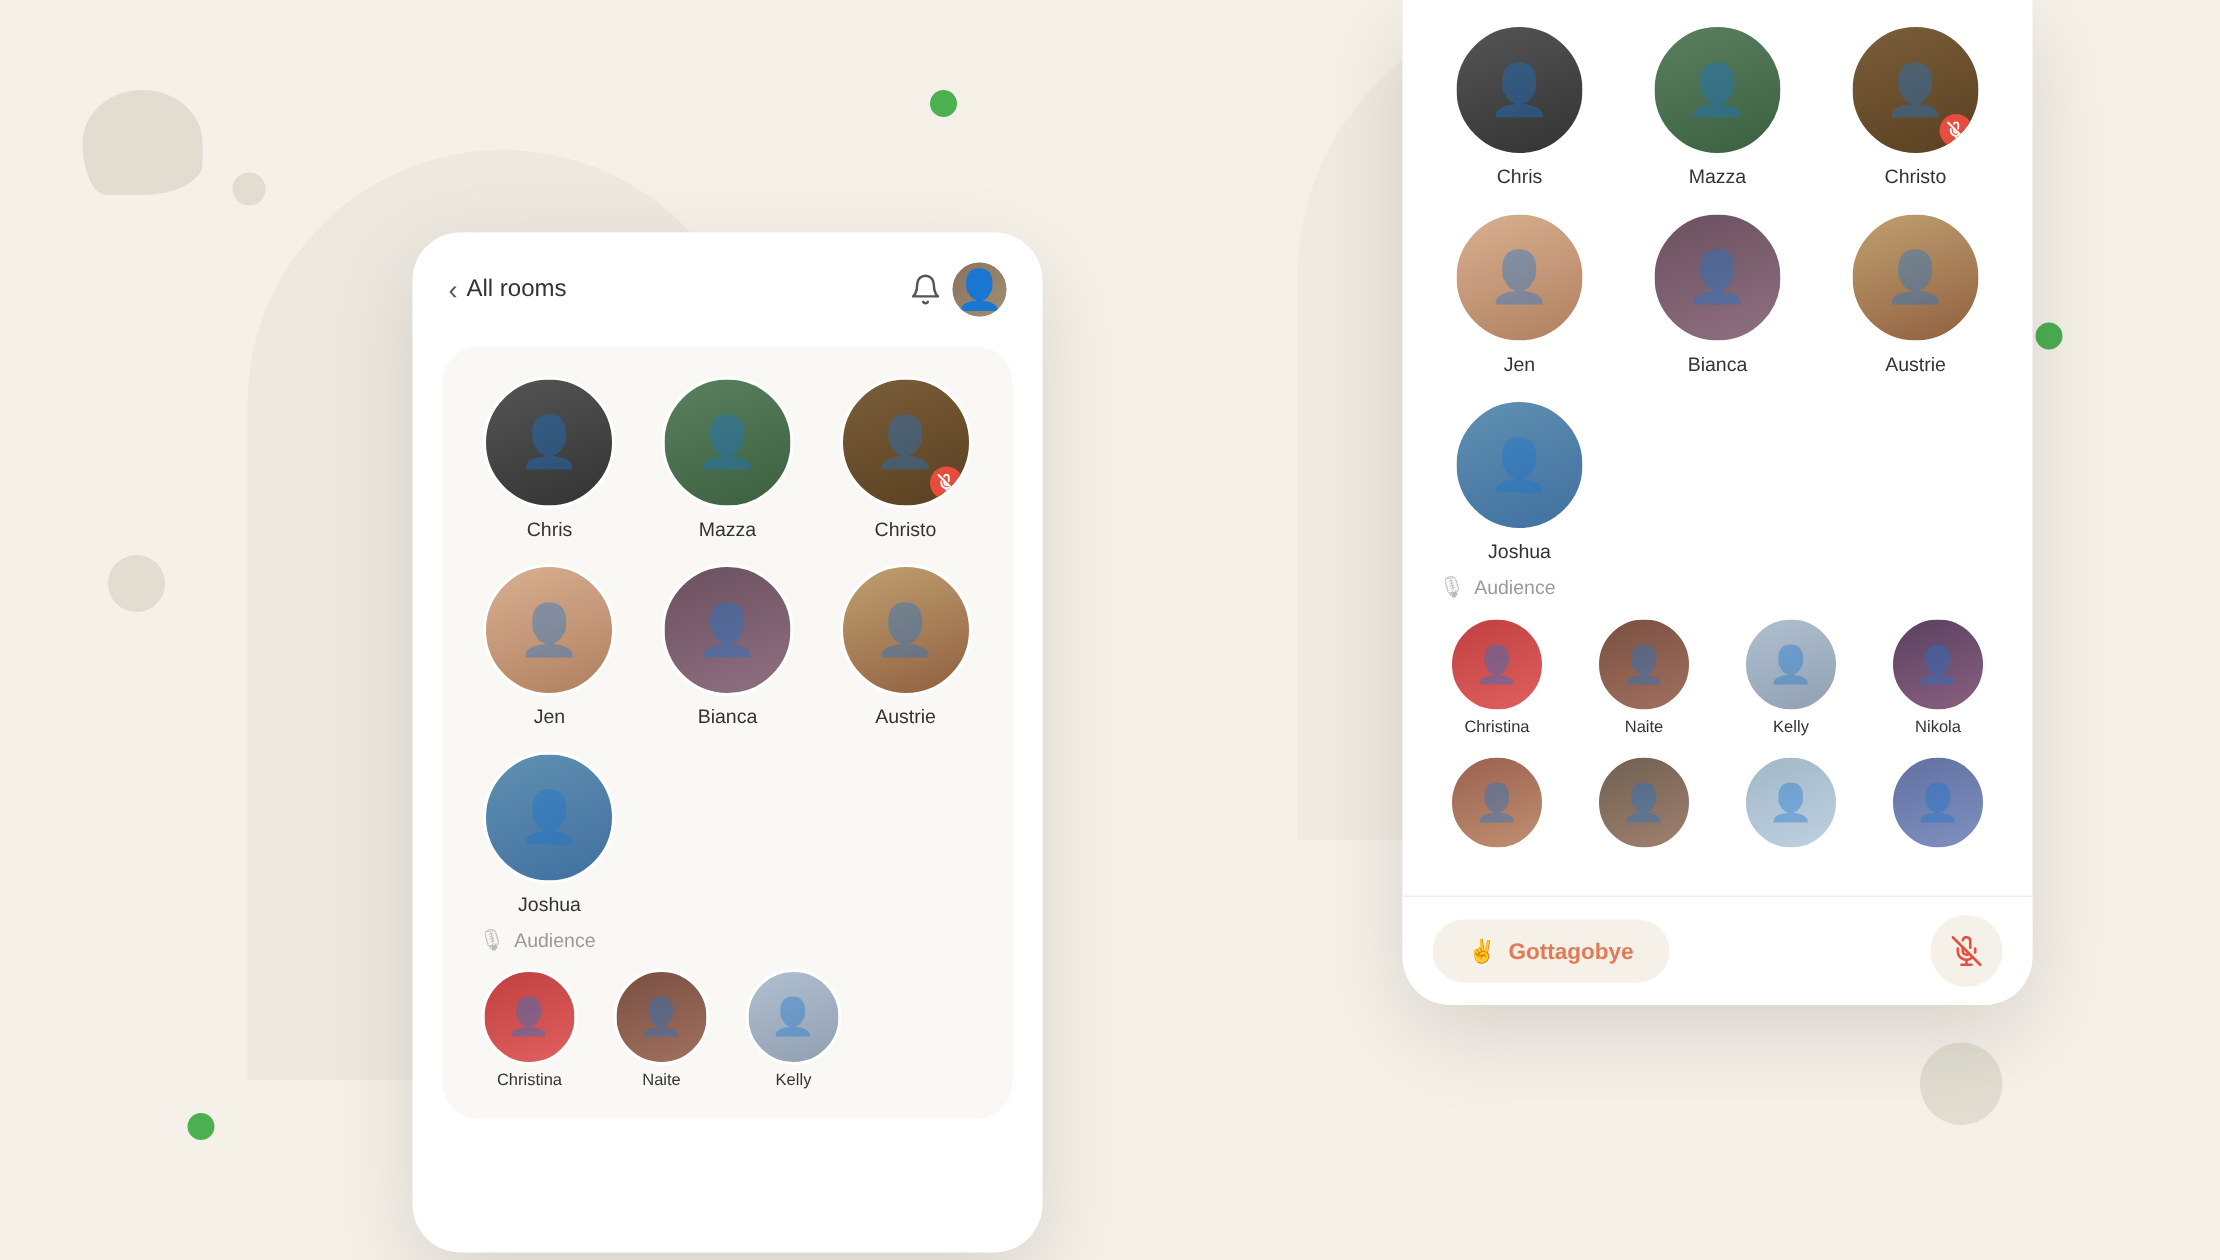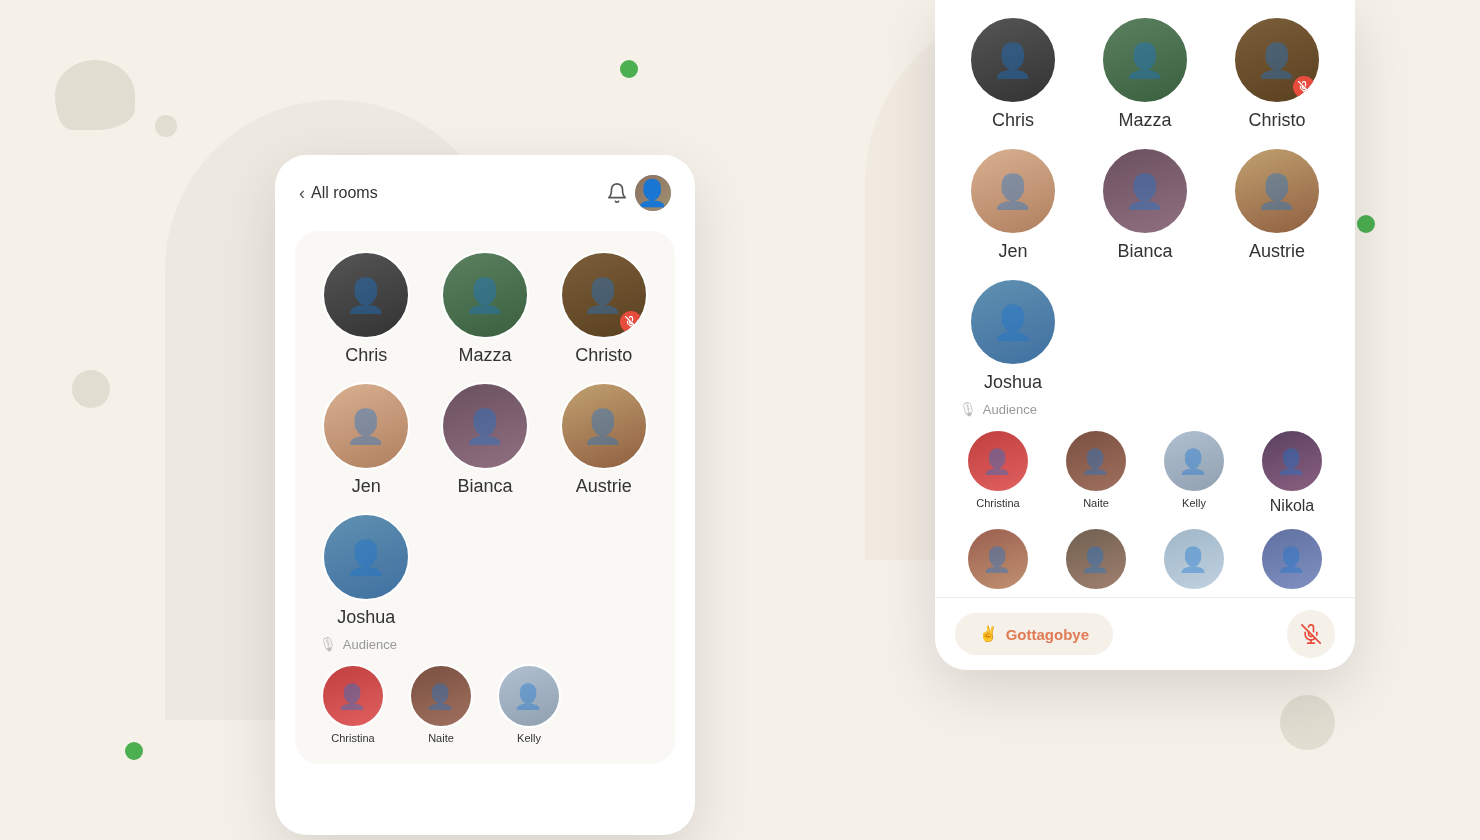--- a/index.html
+++ b/index.html
@@ -214,21 +214,21 @@
     .avatar-circle {
       width: 88px;
       height: 88px;
       border-radius: 50%;
       background: #ccc;
       position: relative;
       overflow: hidden;
       border: 2px solid #fff;
     }
     .avatar-name {
-      font-size: 18px;
+      font-size: 13px;
       font-weight: 500;
       color: #333;
       text-align: center;
     }
     .muted-badge {
       position: absolute;
       bottom: 4px;
       right: 4px;
       width: 22px;
       height: 22px;
@@ -534,21 +534,21 @@
         <div class="audience-item">
           <div class="audience-circle" style="width: 64px; height: 64px; background: linear-gradient(160deg, rgb(176, 192, 208) 0%, rgb(144, 160, 176) 100%);">
             <div style="width: 100%; height: 100%; display: flex; align-items: center; justify-content: center; font-size: 24.32px; opacity: 0.4;">👤</div>
           </div>
           <span class="avatar-name" style="font-size: 11px;">Kelly</span>
         </div>
         <div class="audience-item">
           <div class="audience-circle" style="width: 64px; height: 64px; background: linear-gradient(160deg, rgb(90, 64, 96) 0%, rgb(138, 96, 128) 100%);">
             <div style="width: 100%; height: 100%; display: flex; align-items: center; justify-content: center; font-size: 24.32px; opacity: 0.4;">👤</div>
           </div>
-          <span class="avatar-name" style="font-size: 16px;">Nikola</span>
+          <span class="avatar-name" style="font-size: 11px;">Nikola</span>
         </div>
         <div class="audience-item">
           <div class="audience-circle" style="width: 64px; height: 64px; background: linear-gradient(160deg, rgb(154, 96, 80) 0%, rgb(192, 144, 112) 100%);">
             <div style="width: 100%; height: 100%; display: flex; align-items: center; justify-content: center; font-size: 24.32px; opacity: 0.4;">👤</div>
           </div>
         </div>
         <div class="audience-item">
           <div class="audience-circle" style="width: 64px; height: 64px; background: linear-gradient(160deg, rgb(112, 96, 80) 0%, rgb(160, 128, 112) 100%);">
             <div style="width: 100%; height: 100%; display: flex; align-items: center; justify-content: center; font-size: 24.32px; opacity: 0.4;">👤</div>
           </div>

